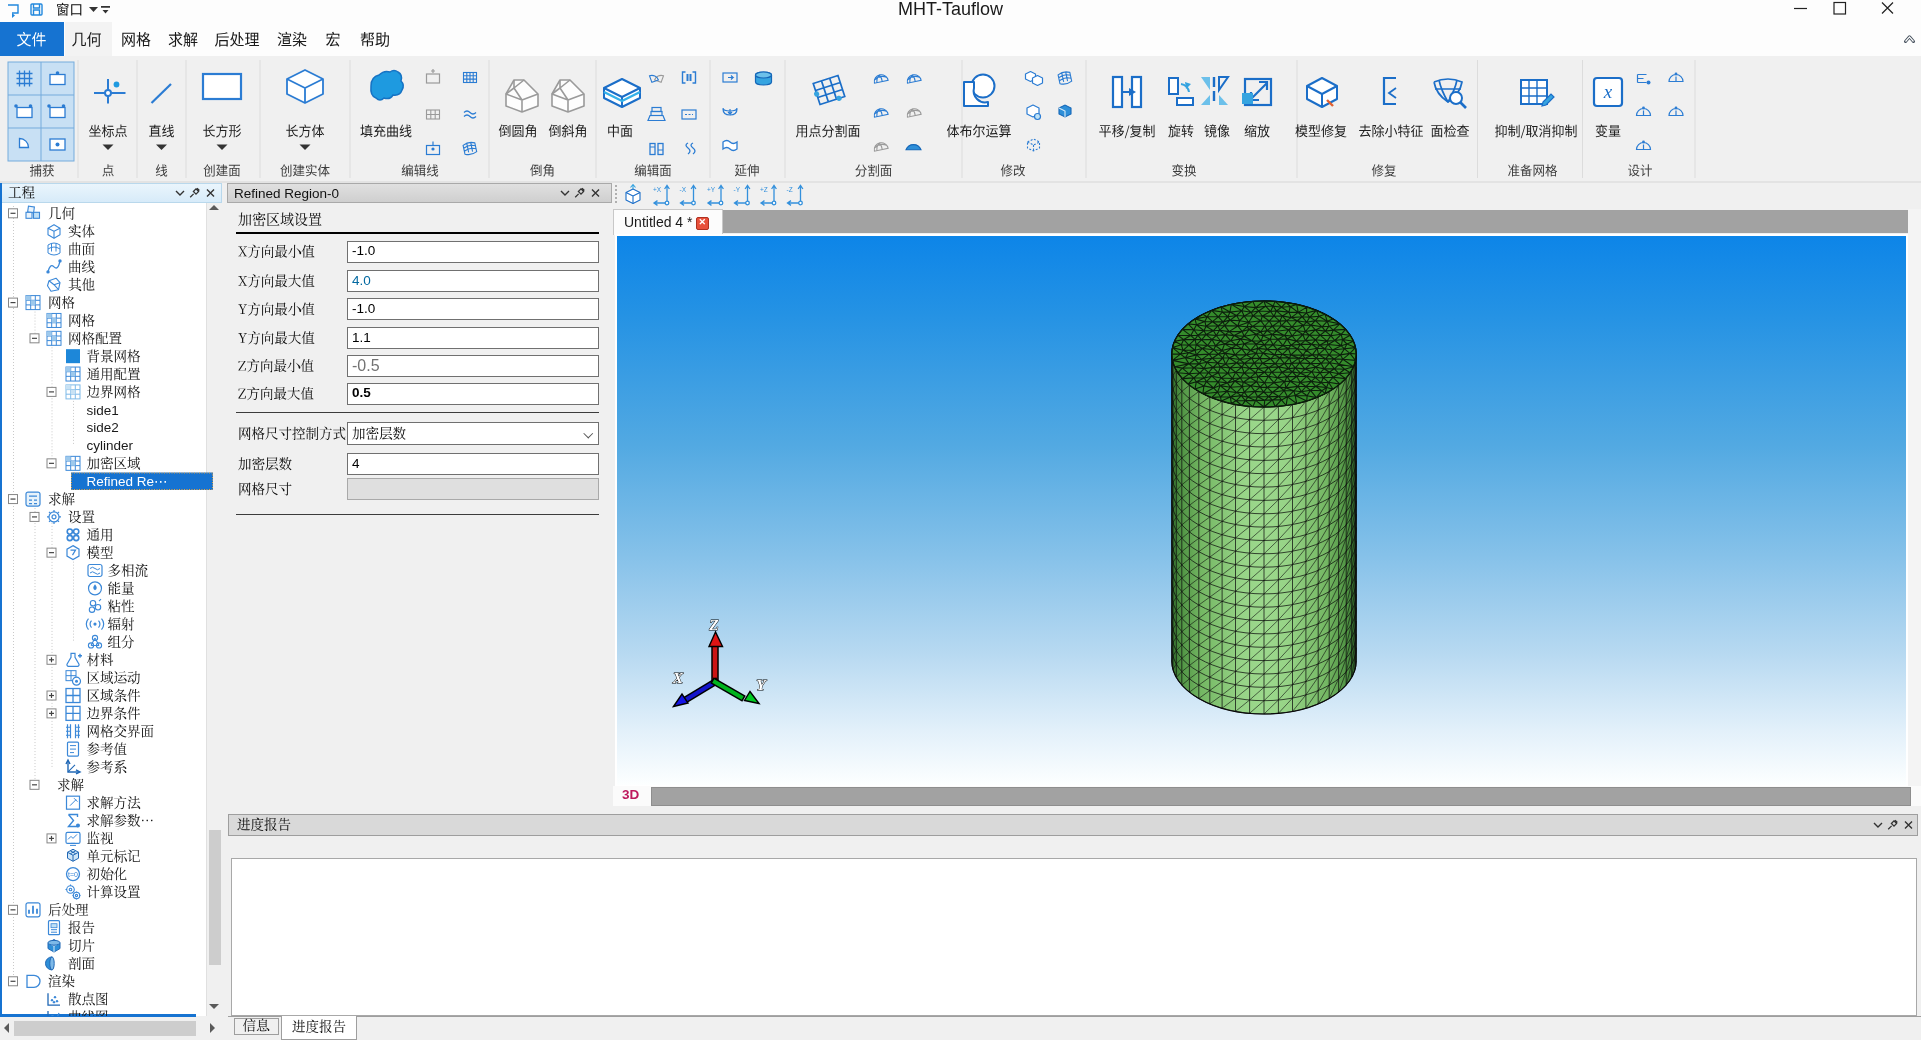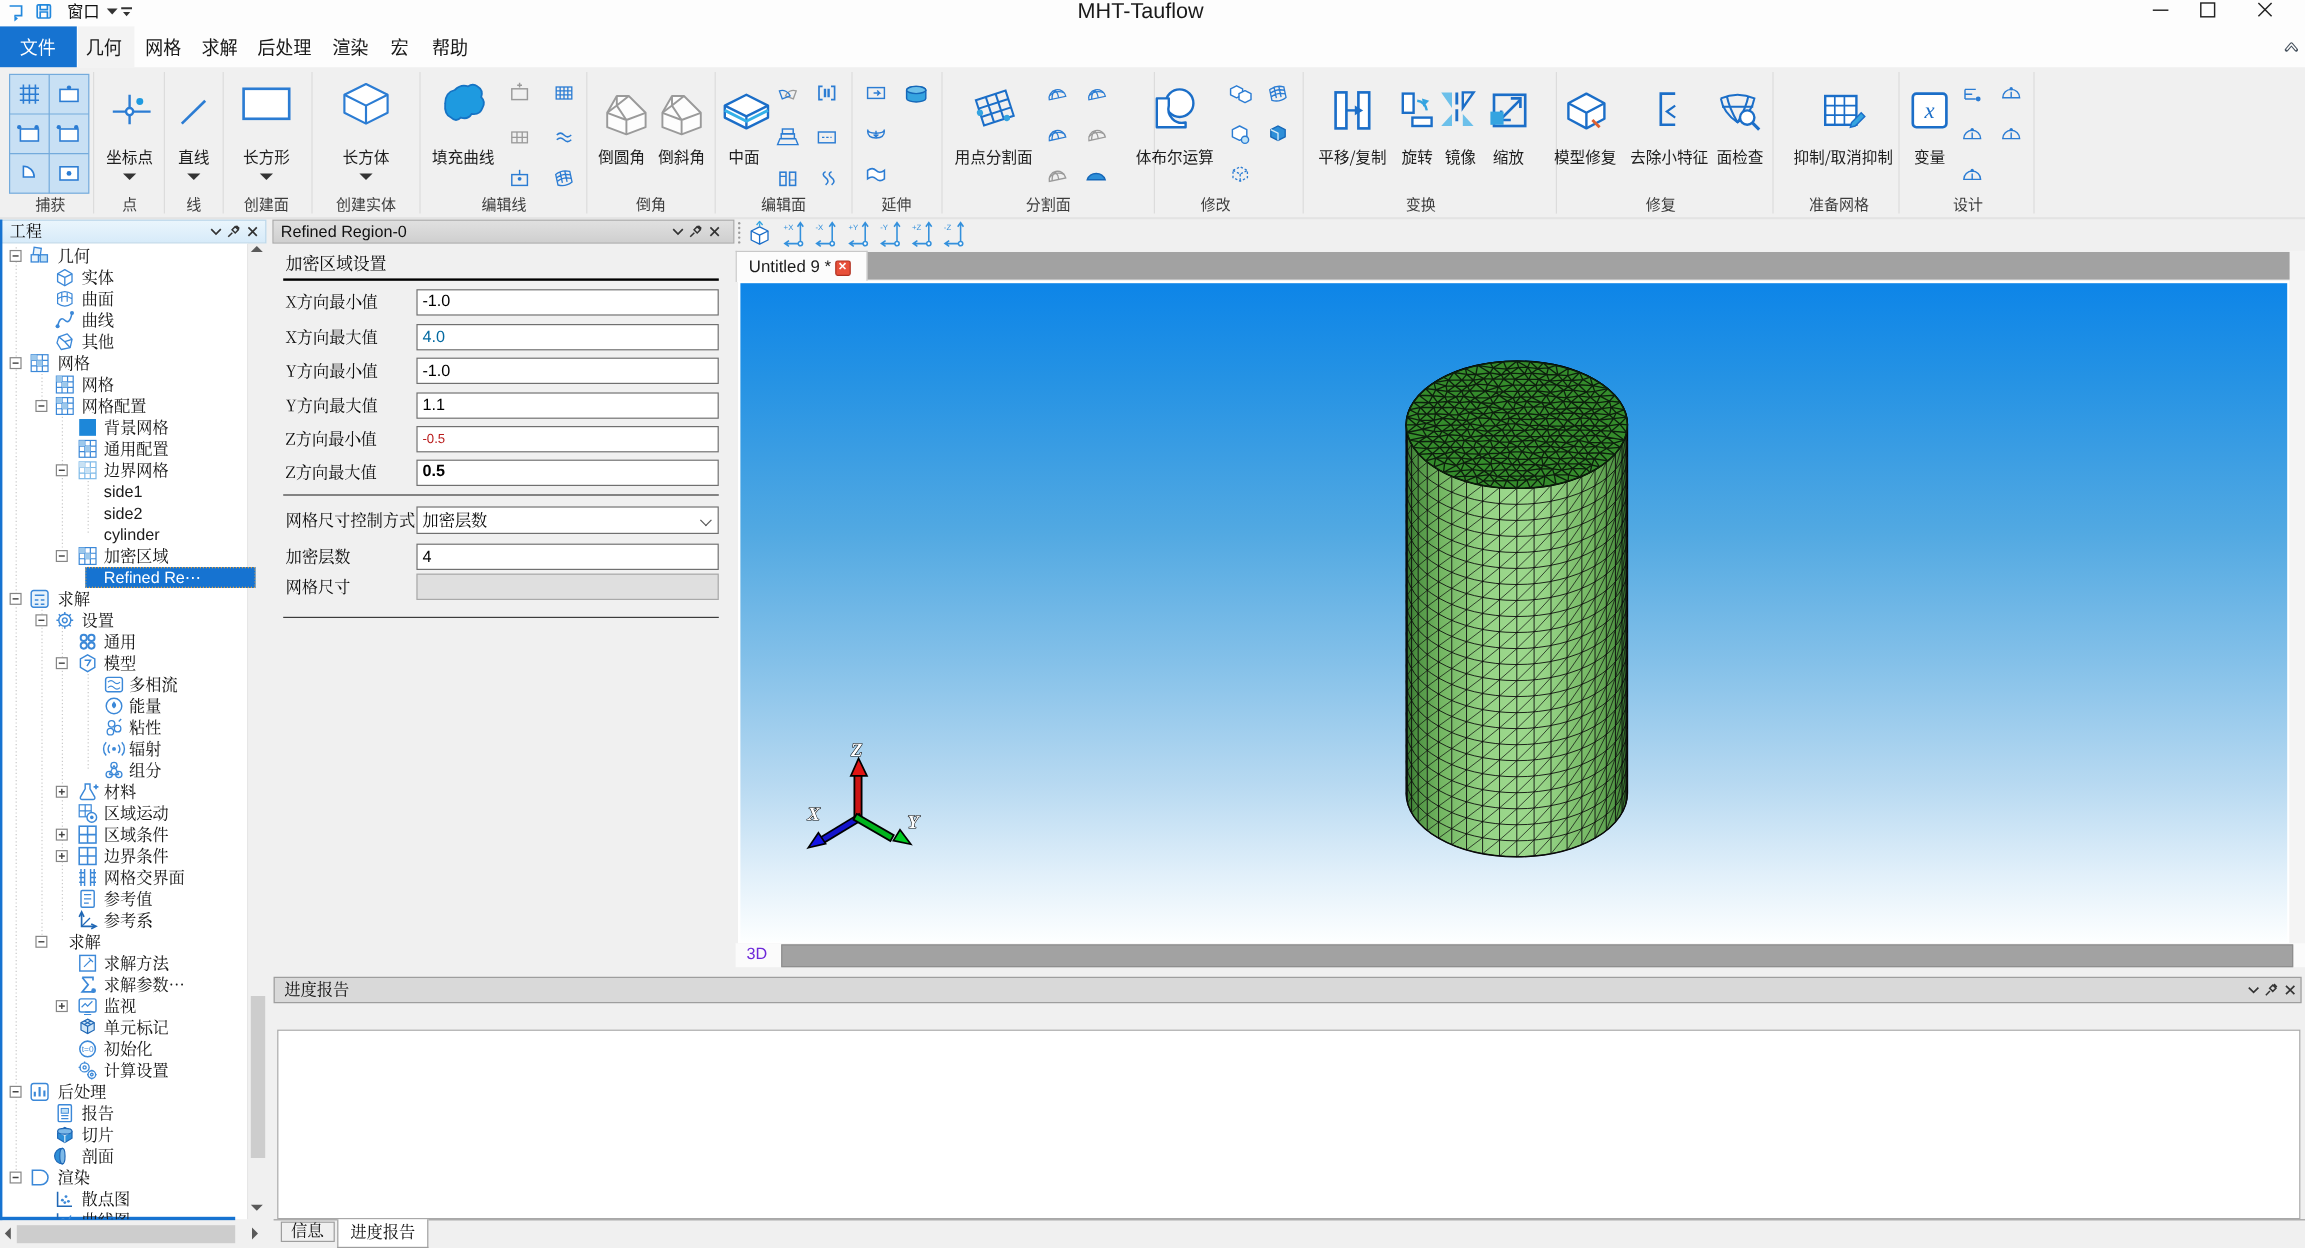--- a/index.html
+++ b/index.html
@@ -205,43 +205,43 @@
 <div style="position:absolute;left:227px;top:183px;width:385px;height:20px;background:linear-gradient(#e0e0e0,#cfcfcf);border:1px solid #a9a9a9;box-sizing:border-box"></div>
 <div style="position:absolute;left:347px;top:240.5px;width:252px;height:22px;background:#fff;border:1px solid #707070;box-sizing:border-box"></div>
 <div style="position:absolute;left:352px;top:241.375px;font-size:13.5px;line-height:20.25px;color:#000;white-space:pre;font-weight:normal;">-1.0</div>
 <div style="position:absolute;left:347px;top:270px;width:252px;height:22px;background:#fff;border:1px solid #707070;box-sizing:border-box"></div>
 <div style="position:absolute;left:352px;top:270.875px;font-size:13.5px;line-height:20.25px;color:#0369a1;white-space:pre;font-weight:normal;">4.0</div>
 <div style="position:absolute;left:347px;top:298.2px;width:252px;height:22px;background:#fff;border:1px solid #707070;box-sizing:border-box"></div>
 <div style="position:absolute;left:352px;top:299.075px;font-size:13.5px;line-height:20.25px;color:#000;white-space:pre;font-weight:normal;">-1.0</div>
 <div style="position:absolute;left:347px;top:327px;width:252px;height:22px;background:#fff;border:1px solid #707070;box-sizing:border-box"></div>
 <div style="position:absolute;left:352px;top:327.875px;font-size:13.5px;line-height:20.25px;color:#000;white-space:pre;font-weight:normal;">1.1</div>
 <div style="position:absolute;left:347px;top:354.8px;width:252px;height:22px;background:#fff;border:1px solid #707070;box-sizing:border-box"></div>
-<div style="position:absolute;left:352px;top:355.675px;font-size:11px;line-height:20.25px;color:#b91c1c;white-space:pre;font-weight:normal;">-0.5</div>
+<div style="position:absolute;left:352px;top:355.675px;font-size:16px;line-height:20.25px;color:#737373;white-space:pre;font-weight:normal;">-0.5</div>
 <div style="position:absolute;left:347px;top:382.6px;width:252px;height:22px;background:#fff;border:1px solid #707070;box-sizing:border-box"></div>
 <div style="position:absolute;left:352px;top:383.475px;font-size:13.5px;line-height:20.25px;color:#000;white-space:pre;font-weight:bold;">0.5</div>
 <div style="position:absolute;left:236px;top:231.5px;width:363px;height:2px;background:#000"></div>
 <div style="position:absolute;left:236px;top:412.3px;width:363px;height:1px;background:#3c3c3c"></div>
 <div style="position:absolute;left:347px;top:422px;width:252px;height:23px;background:#fff;border:1px solid #707070;box-sizing:border-box"></div>
 <div style="position:absolute;left:585px;top:430px;width:5.5px;height:5.5px;border-right:1.3px solid #555;border-bottom:1.3px solid #555;transform:rotate(45deg)"></div>
 <div style="position:absolute;left:347px;top:453px;width:252px;height:22px;background:#fff;border:1px solid #707070;box-sizing:border-box"></div>
 <div style="position:absolute;left:352px;top:453.875px;font-size:13.5px;line-height:20.25px;color:#000;white-space:pre;font-weight:normal;">4</div>
 <div style="position:absolute;left:347px;top:478px;width:252px;height:22px;background:#dfdfdf;border:1px solid #a9a9a9;box-sizing:border-box"></div>
 <div style="position:absolute;left:236px;top:513.7px;width:363px;height:1px;background:#3c3c3c"></div>
 <div style="position:absolute;left:352px;top:423.375px;font-size:13.5px;line-height:20.25px;color:#1a1a1a;white-space:pre;font-weight:normal;"></div>
 <div style="position:absolute;left:613px;top:183px;width:1308px;height:26px;background:#f0f0f0"></div>
 <div style="position:absolute;left:613px;top:209px;width:110px;height:26px;background:#fcfcfc;border:1px solid #c8c8c8;border-bottom:none;box-sizing:border-box"></div>
 <div style="position:absolute;left:723px;top:210px;width:1193px;height:23px;background:#a2a2a2"></div>
 <div style="position:absolute;left:696px;top:217px;width:12.5px;height:12.5px;background:#e8503a;border:1px solid #b03020;border-radius:2px;box-sizing:border-box"></div>
 <div style="position:absolute;left:698.2px;top:218.4px;width:8px;height:8px;color:#fff;font-size:9px;line-height:9.5px;font-weight:bold;text-align:center">✕</div>
-<div style="position:absolute;left:624px;top:211.5px;font-size:14px;line-height:21px;color:#1a1a1a;white-space:pre;font-weight:normal;">Untitled 9 *</div>
+<div style="position:absolute;left:624px;top:211.5px;font-size:14px;line-height:21px;color:#1a1a1a;white-space:pre;font-weight:normal;">Untitled 4 *</div>
 <div style="position:absolute;left:615px;top:234px;width:1293px;height:552px;background:#ffffff"></div>
 <div style="position:absolute;left:617px;top:236px;width:1289px;height:549px;background:linear-gradient(#0d85e8 0%,#2492e4 14%,#52a9e2 38%,#85c1e9 58%,#b7d9f1 76%,#e2f0fa 90%,#fdffff 100%)"></div>
 <div style="position:absolute;left:1908px;top:209px;width:13px;height:597px;background:#f4f4f4"></div>
 <div style="position:absolute;left:613px;top:786px;width:1308px;height:20px;background:#fbfbfb"></div>
-<div style="position:absolute;left:622px;top:785.375px;font-size:13.5px;line-height:20.25px;color:#6d28d9;white-space:pre;font-weight:normal;">3D</div>
+<div style="position:absolute;left:622px;top:785.375px;font-size:13.5px;line-height:20.25px;color:#be185d;white-space:pre;font-weight:bold;">3D</div>
 <div style="position:absolute;left:651px;top:786.5px;width:1260px;height:19px;background:#a2a2a2;border:1px solid #8e8e8e;box-sizing:border-box"></div>
 <div style="position:absolute;left:228px;top:814px;width:1690px;height:22px;background:#d9d9d9;border:1px solid #9e9e9e;box-sizing:border-box"></div>
 <div style="position:absolute;left:231px;top:858px;width:1686px;height:158px;background:#ffffff;border:1px solid #a8a8a8;box-sizing:border-box"></div>
 <div style="position:absolute;left:228px;top:1015.5px;width:1693px;height:1px;background:#9e9e9e"></div>
 <div style="position:absolute;left:234px;top:1017.5px;width:45px;height:17px;background:#f0f0f0;border:1px solid #9e9e9e;box-sizing:border-box"></div>
 <div style="position:absolute;left:281px;top:1015.5px;width:76px;height:24px;background:#ffffff;border:1px solid #9e9e9e;border-top:none;box-sizing:border-box"></div>
 <div style="position:absolute;left:898px;top:-0.625px;font-size:18px;line-height:20.25px;color:#1a1a1a;white-space:pre;font-weight:normal;">MHT-Tauflow</div>
 <svg style="position:absolute;left:0px;top:0px;z-index:20" width="1921" height="210" viewBox="0 0 1921 210">
     <g stroke="#2288dd" stroke-width="1.4" fill="none">
       <path d="M8 5 h10 v8 h-6"></path>

